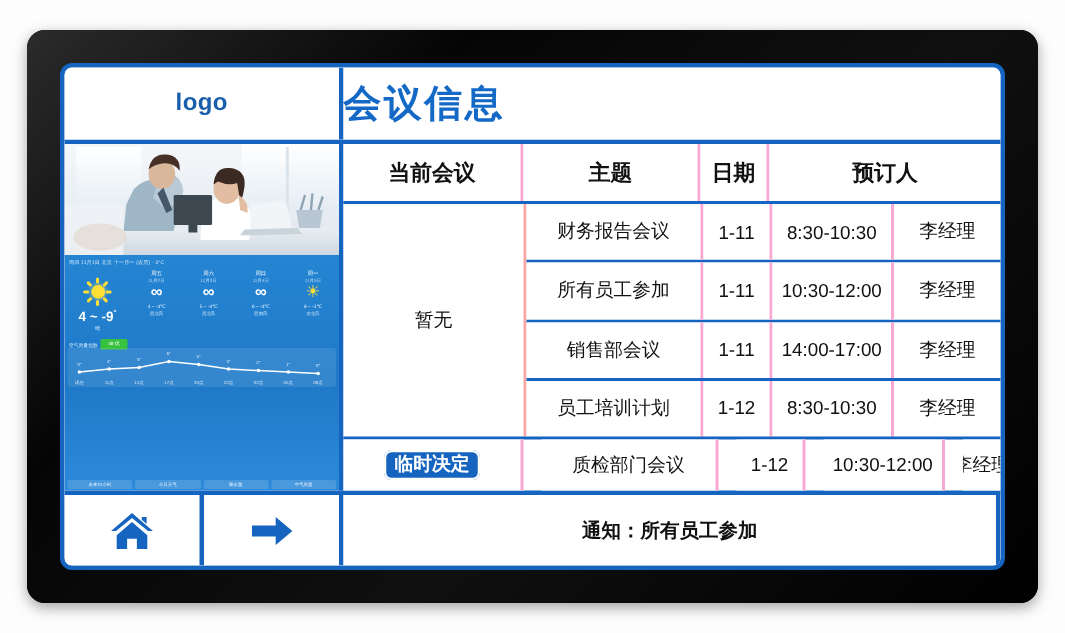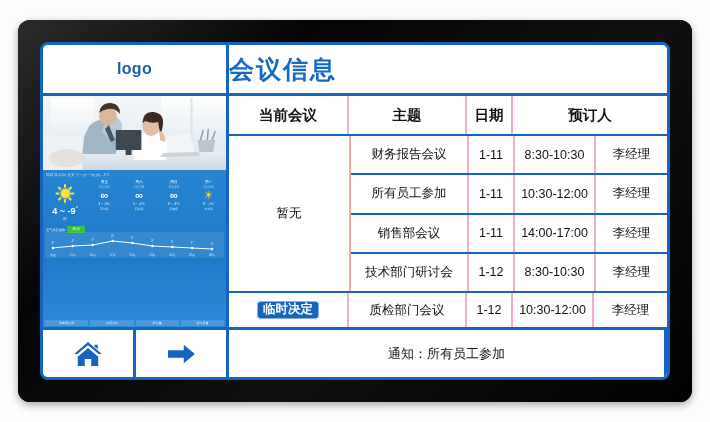--- a/index.html
+++ b/index.html
@@ -27,21 +27,21 @@
   .screen{
     position:absolute;left:22px;top:22px;right:22px;bottom:22px;
     background:#ffffff;border:3px solid #1565c0;border-radius:8px;
     box-sizing:border-box;overflow:hidden;
   }
 
   
   .ui{position:absolute;inset:0;display:flex;flex-direction:column;}
   .ui-top{display:flex;flex:0 0 48px;border-bottom:3px solid #1565c0;}
   .ui-mid{display:flex;flex:1 1 auto;min-height:0;border-bottom:3px solid #1565c0;}
-  .ui-bot{display:flex;flex:0 0 47px;}
+  .ui-bot{display:flex;flex:0 0 47px;font-weight:bold;}
 
   .left-col{flex:0 0 186px;border-right:3px solid #1565c0;box-sizing:border-box;
             display:flex;flex-direction:column;}
   .right-col{flex:1 1 auto;min-width:0;display:flex;flex-direction:column;}
 
   
   .logo-cell{flex:0 0 186px;border-right:3px solid #1565c0;box-sizing:border-box;
              display:flex;align-items:center;justify-content:center;background:#fff;}
   .logo-text{color:#1a5fab;font-weight:bold;font-size:16px;letter-spacing:.3px;line-height:1;}
 
@@ -105,21 +105,21 @@
   .c-cur{flex:0 0 120px;}
   .c-topic{flex:0 0 118px;}
   .c-date{flex:0 0 46px;}
   .c-time{flex:0 0 81px;}
   .c-owner{flex:1 1 auto;}
   .head .cell{font-weight:bold;font-size:14.5px;}
   .cur-span{flex:0 0 120px;border-right:2px solid #fca5a5;display:flex;
             align-items:center;justify-content:center;font-size:12.5px;color:#111;background:#fff;}
   .rows-span{flex:1 1 auto;display:flex;flex-direction:column;min-width:0;}
   .body-wrap{flex:1 1 auto;display:flex;min-height:0;}
-  .last-row{display:flex;flex:0 0 34px;border-top:2px solid #1565c0;}
+  .last-row{display:flex;flex:0 0 34px;border-top:2px solid #1565c0;gap:12px;}
 
   .badge{display:inline-block;background:#1565c0;color:#fff;font-size:12.5px;font-weight:bold;
          padding:2px 7px;border-radius:5px;box-shadow:inset 0 0 0 1.5px #fff;line-height:1.25;}
 
   
   .btn-cell{flex:0 0 93px;border-right:3px solid #1565c0;box-sizing:border-box;
             display:flex;align-items:center;justify-content:center;background:#fff;cursor:pointer;}
   .notice-cell{flex:1 1 0;border-right:3px solid #1565c0;box-sizing:border-box;
                display:flex;align-items:center;justify-content:center;background:#fff;
                font-size:13px;color:#111;}
@@ -328,21 +328,21 @@
                     <div class="cell c-time">10:30-12:00</div>
                     <div class="cell c-owner">李经理</div>
                   </div>
                   <div class="trow">
                     <div class="cell c-topic">销售部会议</div>
                     <div class="cell c-date">1-11</div>
                     <div class="cell c-time">14:00-17:00</div>
                     <div class="cell c-owner">李经理</div>
                   </div>
                   <div class="trow">
-                    <div class="cell c-topic">技术部门研讨会</div>
+                    <div class="cell c-topic">员工培训计划</div>
                     <div class="cell c-date">1-12</div>
                     <div class="cell c-time">8:30-10:30</div>
                     <div class="cell c-owner">李经理</div>
                   </div>
                 </div>
               </div>
 
               <div class="last-row">
                 <div class="cell c-cur">
                   <span class="badge">临时决定</span>

